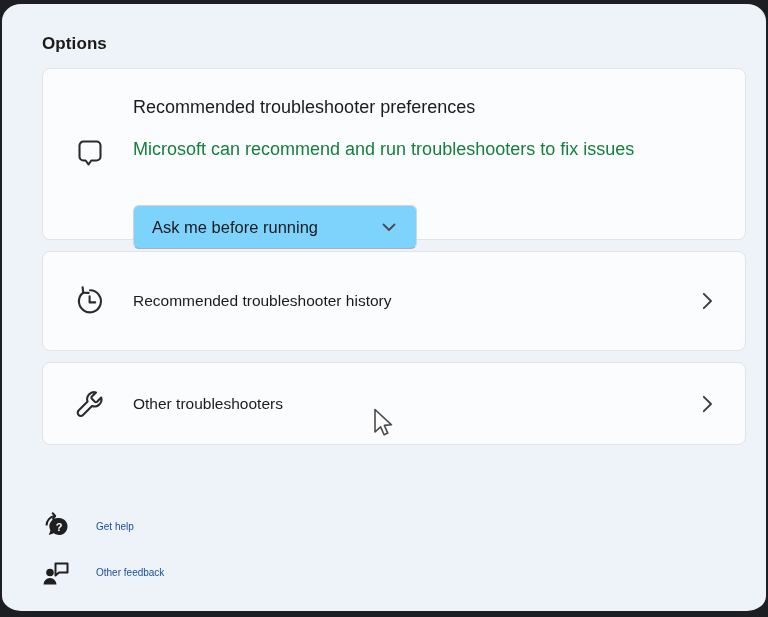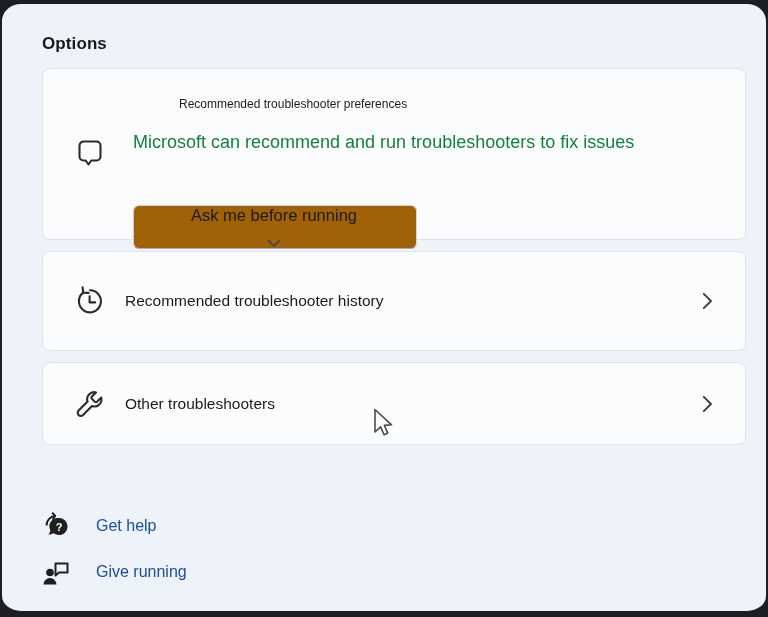--- a/index.html
+++ b/index.html
@@ -27,47 +27,47 @@
     background:#fbfcfd; border:1px solid #e1e3e8; border-radius:8px;
   }
   .card-pref { top:64px; height:172px; }
   .card-row-1 { top:247px; height:100px; }
   .card-row-2 { top:358px; height:83px; }
   .card-icon {
     position:absolute; left:30px; top:50%; transform:translateY(-50%);
     width:34px; height:38px; display:flex; align-items:center; justify-content:center;
   }
   .card-pref .card-body { position:absolute; left:90px; top:28px; right:24px; }
-  .card-title { font-size:12px; color:#1b1b1b;margin-left:46px; }
+  .card-title { font-size:18px; color:#1b1b1b; }
   .card-desc { font-size:18px; color:#15803d; margin-top:21px; }
   .dropdown {
     position:absolute; left:0; top:108px; width:284px; height:44px;
-    background:#a16207; border:1px solid #d4d5d9; border-bottom-color:#aeaeb3;
+    background:#7dd3fc; border:1px solid #d4d5d9; border-bottom-color:#aeaeb3;
     border-radius:6px; cursor:pointer;
     display:flex; align-items:center; justify-content:space-between;
     padding:0 20px 0 18px;
-    font-family:inherit; font-size:16.5px; color:#1b1b1b;flex-direction:column;
+    font-family:inherit; font-size:16.5px; color:#1b1b1b;
   }
   .chev-down { display:flex; align-items:center; color:#494949; }
   .row-label {
-    position:absolute; left:82px; top:50%; transform:translateY(-50%);
+    position:absolute; left:90px; top:50%; transform:translateY(-50%);
     font-size:15.5px; color:#1b1b1b;
   }
   .chev-right {
     position:absolute; right:32px; top:50%; transform:translateY(-50%);
     display:flex; align-items:center; color:#3e3e3e; cursor:pointer;
   }
   .footer-link {
     position:absolute; left:40px; display:flex; align-items:center; gap:24px;
     text-decoration:none; cursor:pointer;
   }
   .link-help { top:505px; }
   .link-feedback { top:551px; }
   .link-icon { width:30px; height:34px; display:flex; align-items:center; justify-content:center; }
-  .link-text { font-size:16px; color:#184f99; }
+  .link-text { font-size:10px; color:#184f99; }
   .cursor { position:absolute; left:371px; top:404px; pointer-events:none; }
   svg { display:block; }
 </style>
 </head>
 <body>
 
 <div class="screen">
 
   <div class="page-heading">Options</div>
 
@@ -134,21 +134,21 @@
   </a>
 
   <a class="footer-link link-feedback">
     <span class="link-icon">
       <svg width="30" height="34" viewBox="0 0 30 34">
         <path d="M13.5 8.5 h12 v9 h-8.5 l-3.5 3 v-3 z" fill="none" stroke="#1f1f1f" stroke-width="2" stroke-linejoin="round"></path>
         <circle cx="8" cy="17.5" r="3.8" fill="#1f1f1f"></circle>
         <path d="M1.5 29.5 a6.5 6.5 0 0 1 13 0 z" fill="#1f1f1f"></path>
       </svg>
     </span>
-    <span class="link-text">Give running</span>
+    <span class="link-text">Other feedback</span>
   </a>
 
   <span class="cursor">
     <svg width="24" height="32" viewBox="0 0 24 32">
       <path d="M2 1.5 L2 24 L7.6 18.9 L11.1 26.8 L14.8 25.1 L11.3 17.4 L18.5 16.8 Z" fill="#ffffff" stroke="#4a4a4a" stroke-width="1.6" stroke-linejoin="round"></path>
     </svg>
   </span>
 
 </div>
 

